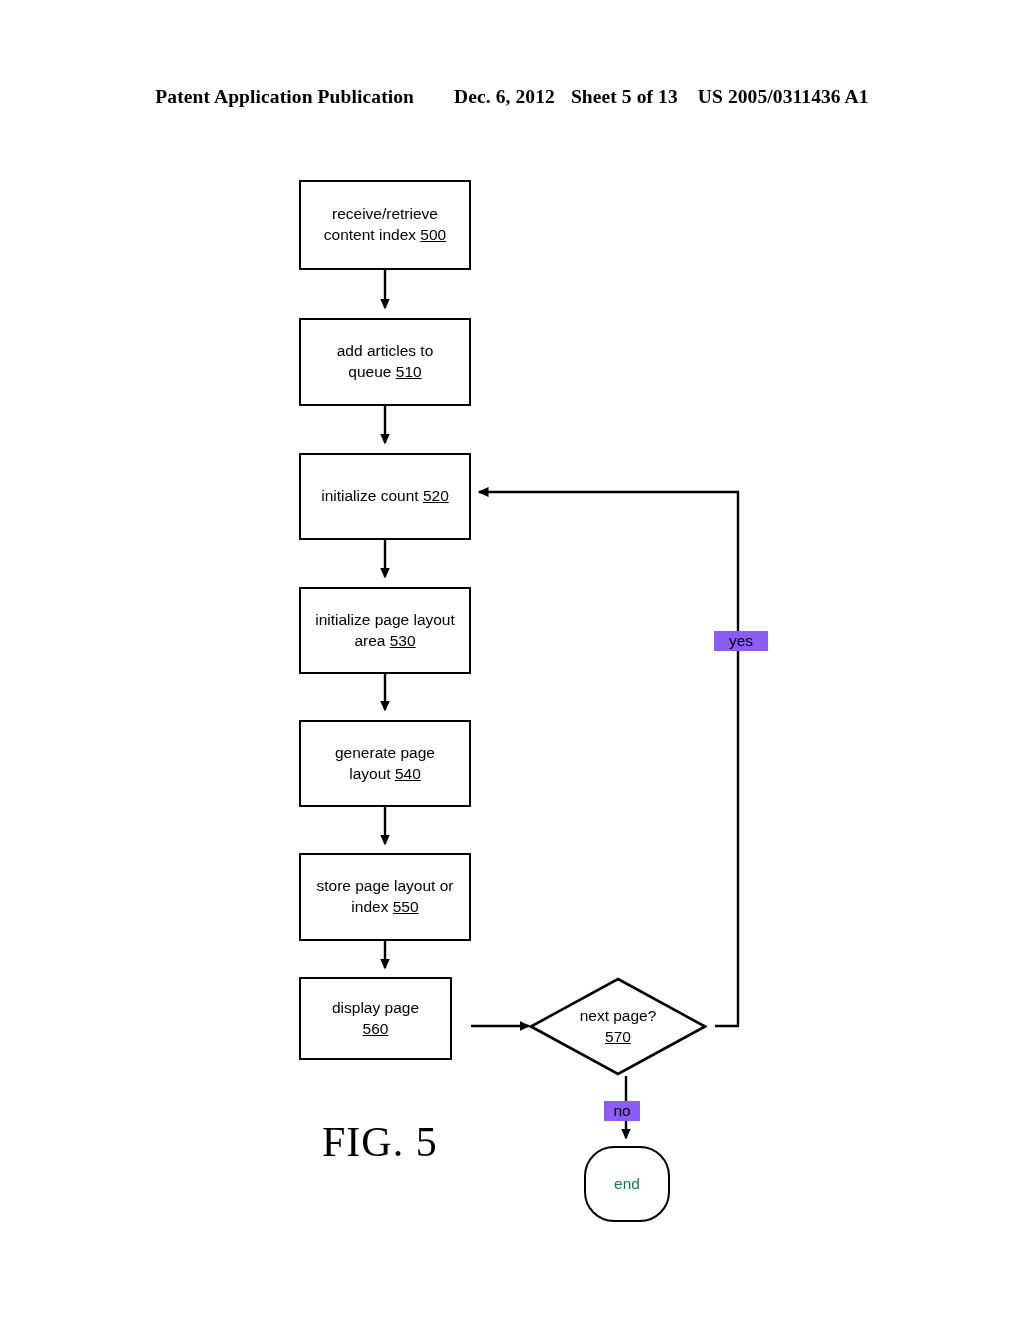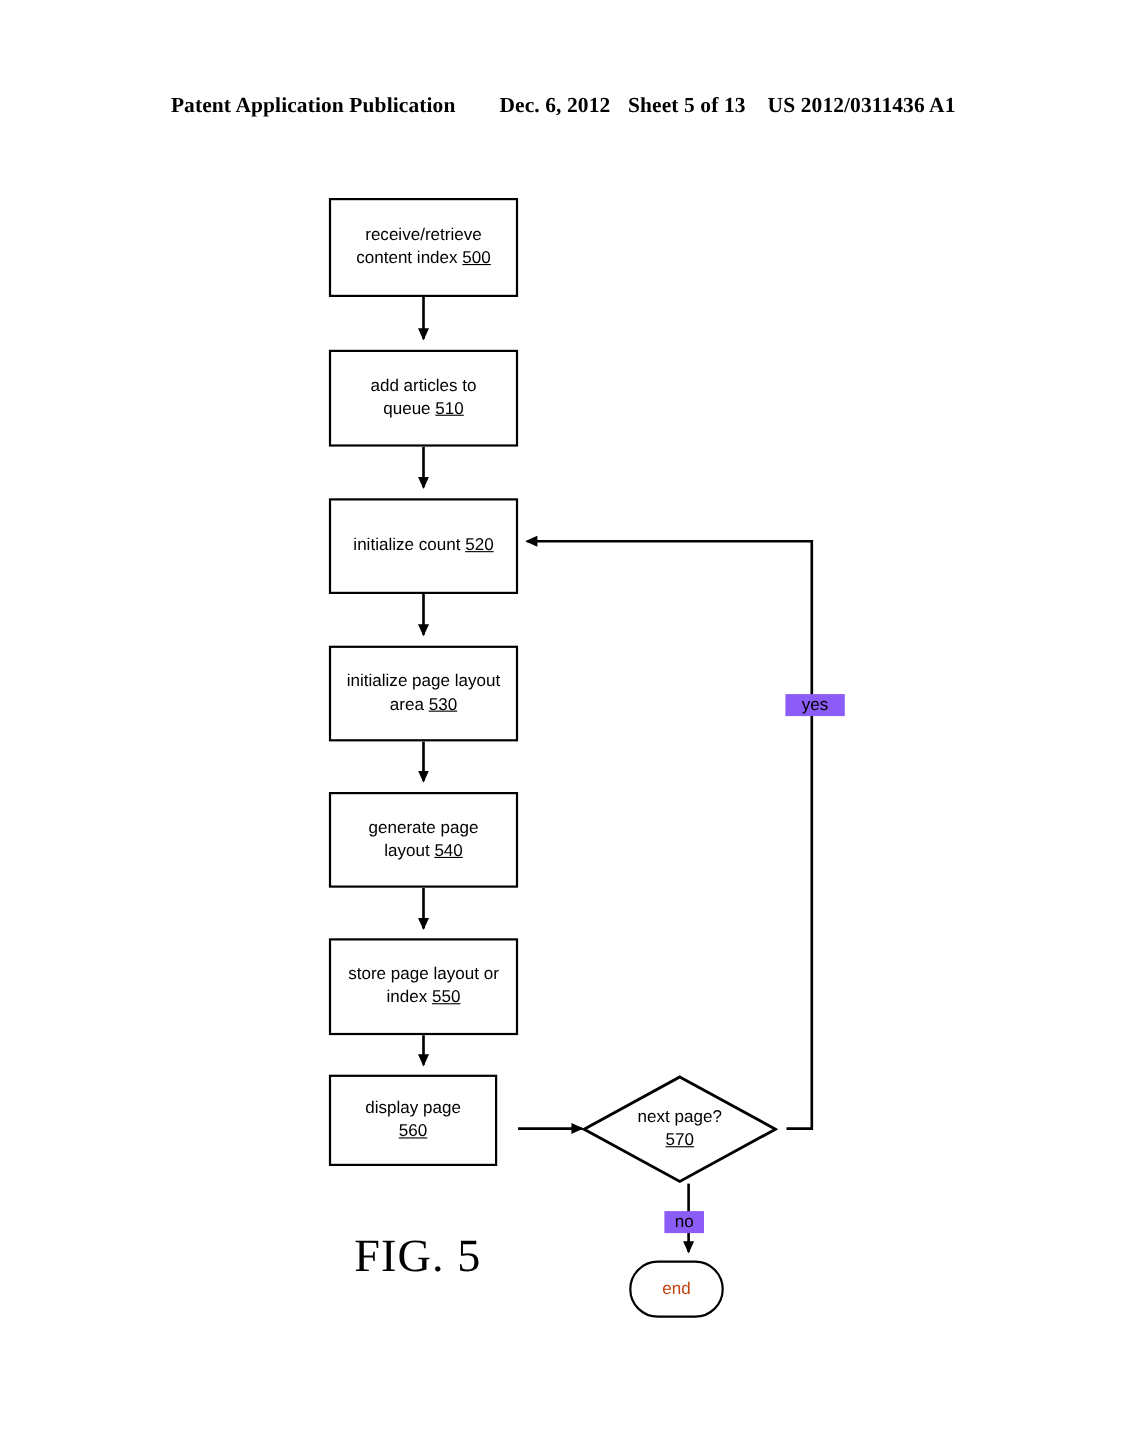--- a/index.html
+++ b/index.html
@@ -88,33 +88,33 @@
     justify-content: center;
     text-align: center;
     font-size: 15.5px;
     line-height: 1.3;
     color: #000000;
   }
 
   
   #terminator-end {
     position: absolute;
-    left: 572px;
+    left: 584px;
     top: 1146px;
     width: 86px;
-    height: 52px;
+    height: 76px;
     box-sizing: border-box;
     border: 2.4px solid #000000;
     border-radius: 30px;
     background: #ffffff;
     display: flex;
     align-items: center;
     justify-content: center;
     font-size: 15.5px;
-    color: #c2410c;
+    color: #15803d;
   }
 
   
   #connectors {
     position: absolute;
     left: 0;
     top: 0;
     width: 1024px;
     height: 1320px;
     pointer-events: none;
@@ -155,21 +155,21 @@
 </style>
 </head>
 <body>
 
 <div id="page">
 
   <div id="patent-header">
     <span class="hdr-pub">Patent Application Publication</span>
     <span class="hdr-date">Dec. 6, 2012</span>
     <span class="hdr-sheet">Sheet 5 of 13</span>
-    <span class="hdr-num">US 2012/0311436 A1</span>
+    <span class="hdr-num">US 2005/0311436 A1</span>
   </div>
 
   <div id="flowchart">
 
     <svg id="connectors" viewBox="0 0 1024 1320" width="1024" height="1320">
       <defs>
         <marker id="arrowDown" markerWidth="12" markerHeight="12" refX="5" refY="9.5" orient="0" markerUnits="userSpaceOnUse">
           <path d="M0,0 L10,0 L5,11 Z" fill="#000000"></path>
         </marker>
         <marker id="arrowRight" markerWidth="12" markerHeight="12" refX="9.5" refY="5" orient="0" markerUnits="userSpaceOnUse">

